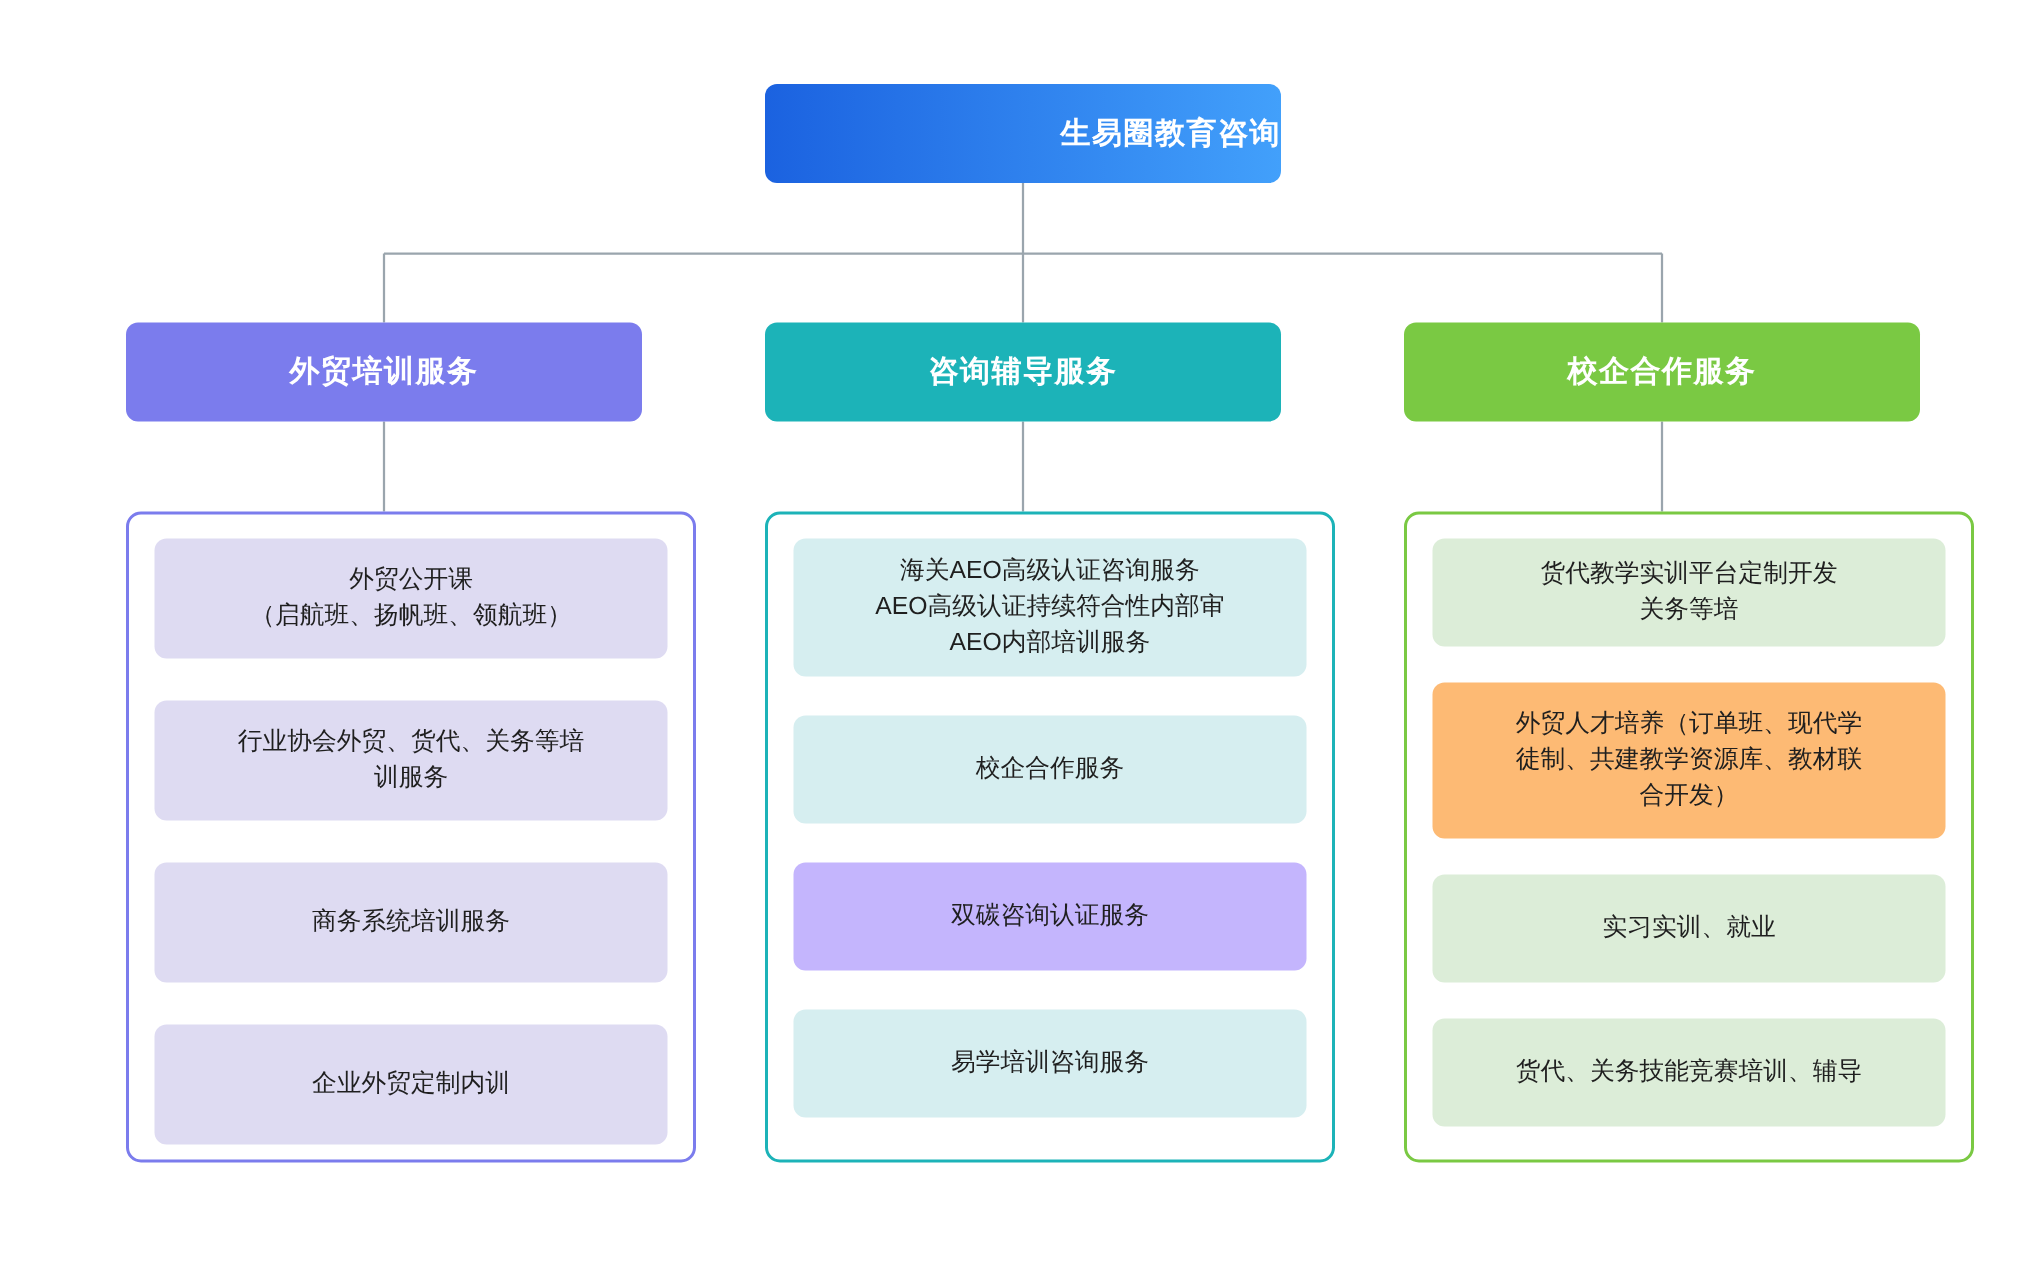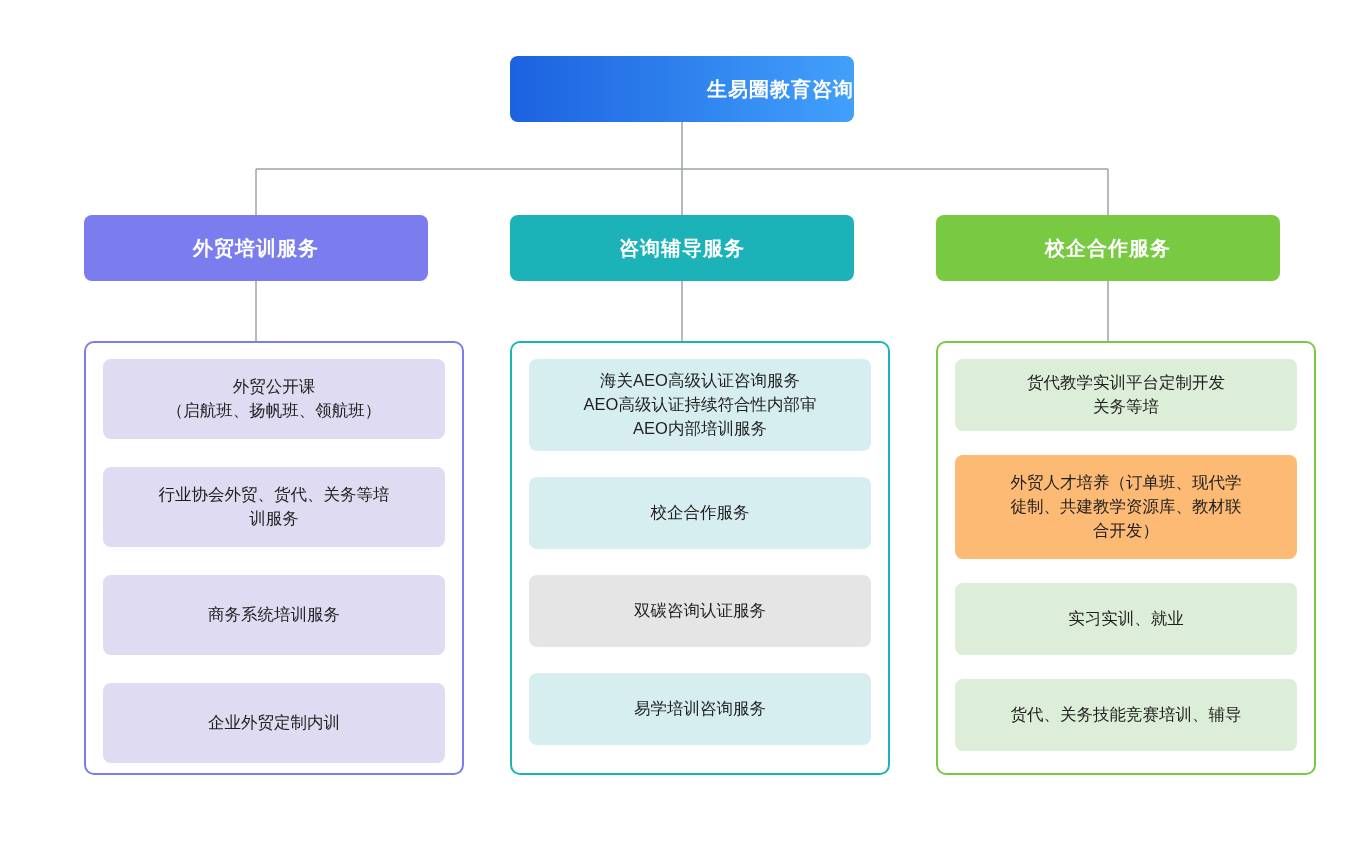--- a/index.html
+++ b/index.html
@@ -168,21 +168,21 @@
 
   <div class="branch-column col-1">
     <div class="branch-header" style="background: rgb(28, 179, 184);">
       <span class="header-title" style="color: rgb(255, 255, 255);">咨询辅导服务</span>
     </div>
     <div class="branch-body" style="border-color: rgb(28, 179, 184);">
       <div class="leaf-card" style="background: rgb(214, 238, 240);">海关AEO高级认证咨询服务
 AEO高级认证持续符合性内部审
 AEO内部培训服务</div>
       <div class="leaf-card" style="background: rgb(214, 238, 240);">校企合作服务</div>
-      <div class="leaf-card" style="background: #e5e5e5;">双碳咨询认证服务</div>
+      <div class="leaf-card" style="background: #c4b5fd;">双碳咨询认证服务</div>
       <div class="leaf-card" style="background: rgb(214, 238, 240);">易学培训咨询服务</div>
     </div>
   </div>
 
   <div class="branch-column col-2">
     <div class="branch-header" style="background: rgb(122, 201, 67);">
       <span class="header-title" style="color: rgb(255, 255, 255);">校企合作服务</span>
     </div>
     <div class="branch-body" style="border-color: rgb(122, 201, 67);">
       <div class="leaf-card" style="background: rgb(220, 237, 216);">货代教学实训平台定制开发

